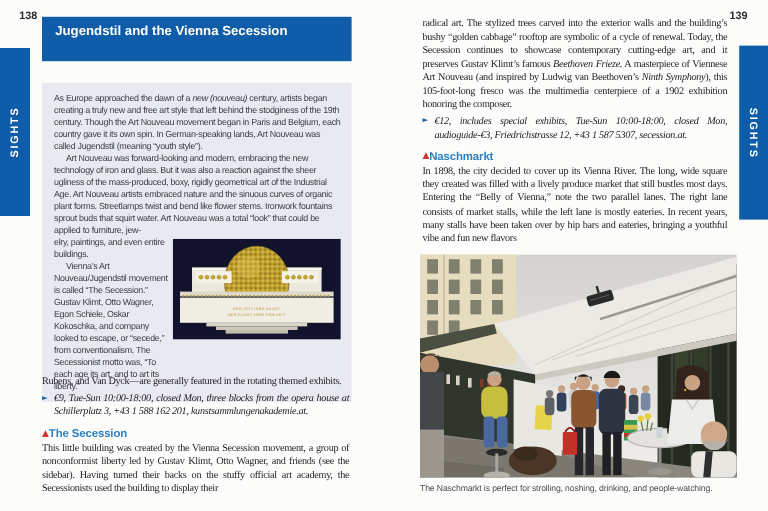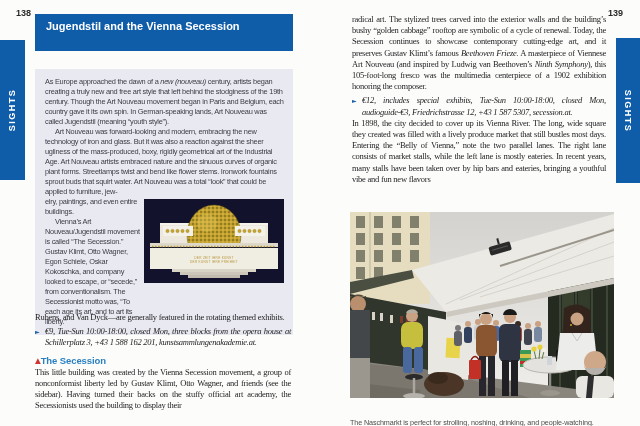--- a/index.html
+++ b/index.html
@@ -46,21 +46,21 @@
                  font-family:"DejaVu Sans",sans-serif;}
   .bullet .btext{flex:1;font-style:italic;text-align:justify;}
   .shead{margin:6px 0 1px 0;font-family:"Liberation Sans",sans-serif;font-weight:bold;
          font-size:9.5px;letter-spacing:-0.1px;}
   .shead .tri{color:#cf3430;font-size:7.5px;font-family:"DejaVu Sans",sans-serif;
               vertical-align:1px;}
   .shead .stext{color:#2a80c0;}
 
   
   .nm-photo{position:absolute;left:350px;top:212px;width:264px;height:186px;line-height:0;}
-  .nm-caption{position:absolute;left:350px;top:418px;width:264px;
+  .nm-caption{position:absolute;left:350px;top:402px;width:264px;
               font-family:"Liberation Sans",sans-serif;font-size:7.2px;color:#4c4c4c;
               letter-spacing:-0.1px;}
   i{font-style:italic;}
 </style>
 </head>
 <body>
 
 <div class="spread">
 
   <div class="pagenum left">138</div>
@@ -149,20 +149,23 @@
     </div>
     <p>This little building was created by the Vienna Secession movement, a group of nonconformist liberty led by Gustav Klimt, Otto Wagner, and friends (see the sidebar). Having turned their backs on the stuffy official art academy, the Secessionists used the building to display their</p>
   </div>
 
   <div class="main main-right">
     <p><span>radical art. The stylized trees carved into the exterior walls and the building’s bushy “golden cabbage” rooftop are symbolic of a cycle of renewal. Today, the Secession continues to showcase contemporary cutting-edge art, and it preserves Gustav Klimt’s famous </span><i>Beethoven Frieze.</i><span> A masterpiece of Viennese Art Nouveau (and inspired by Ludwig van Beethoven’s </span><i>Ninth Symphony</i><span>), this 105-foot-long fresco was the multimedia centerpiece of a 1902 exhibition honoring the composer.</span></p>
     <div class="bullet">
       <span class="bmark">►</span>
       <span class="btext">€12, includes special exhibits, Tue-Sun 10:00-18:00, closed Mon, audioguide-€3, Friedrichstrasse 12, +43 1 587 5307, secession.at.</span>
     </div>
+    <div class="shead">
+      <span class="tri">▲</span><span class="stext">Naschmarkt</span>
+    </div>
     <p>In 1898, the city decided to cover up its Vienna River. The long, wide square they created was filled with a lively produce market that still bustles most days. Entering the “Belly of Vienna,” note the two parallel lanes. The right lane consists of market stalls, while the left lane is mostly eateries. In recent years, many stalls have been taken over by hip bars and eateries, bringing a youthful vibe and fun new flavors</p>
   </div>
 
   <div class="nm-photo">
     <svg width="264" height="186" viewBox="0 0 264 186">
       <defs>
         <linearGradient id="sky" x1="0" y1="0" x2="0" y2="1">
           <stop offset="0" stop-color="#d3d2cf"></stop>
             <stop offset="1" stop-color="#efeeea"></stop>
         </linearGradient>

